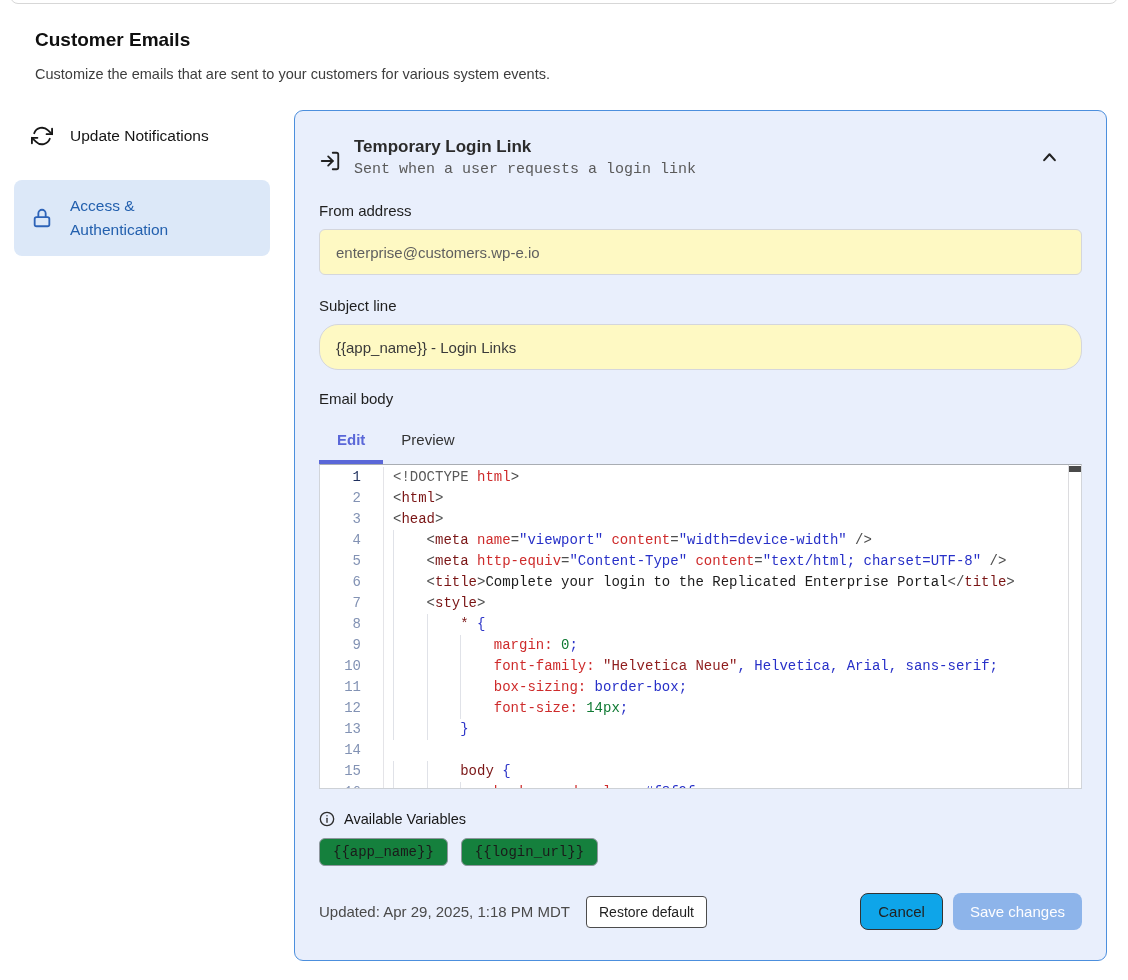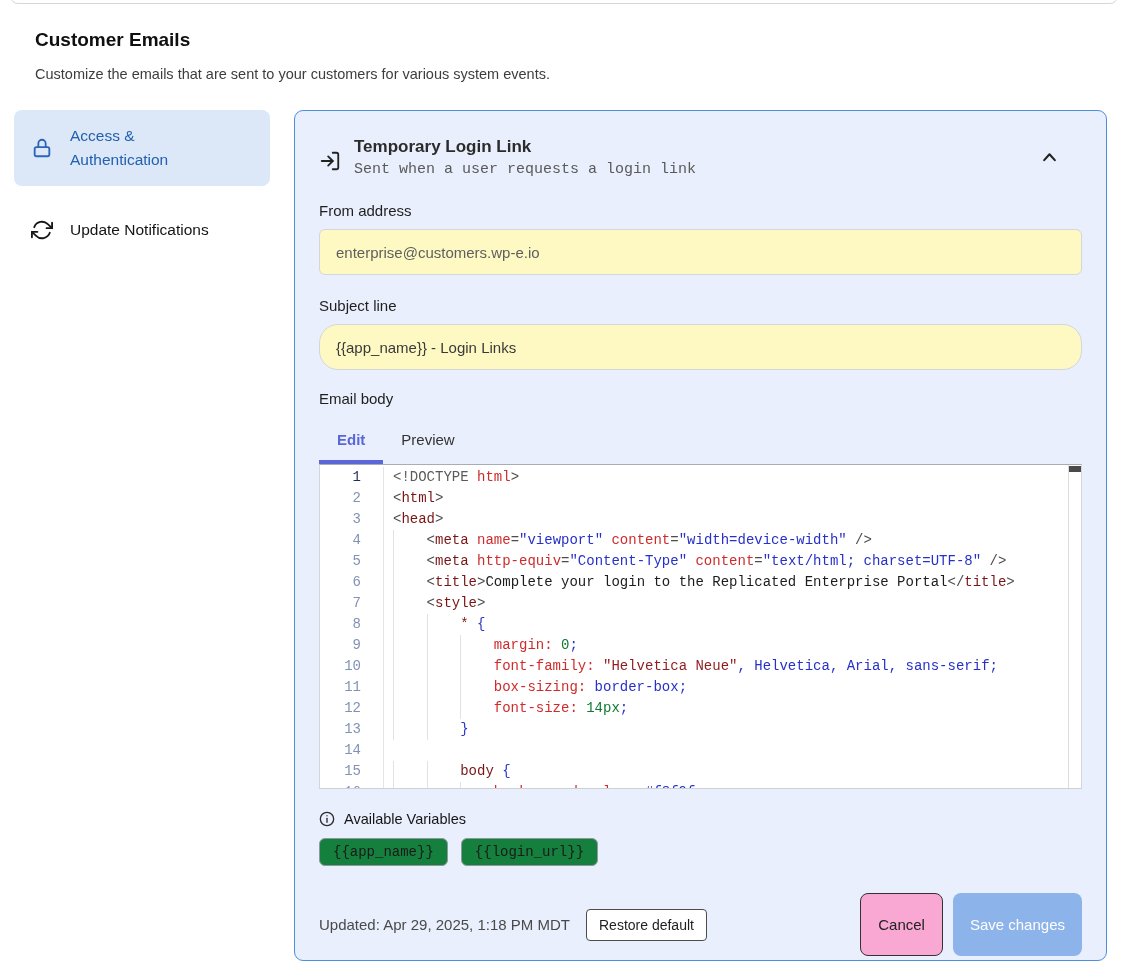--- a/index.html
+++ b/index.html
@@ -77,54 +77,54 @@
   .chips { display:flex; gap:13px; margin-top:11px; }
   .chip { font-family:"Liberation Mono", monospace; font-size:14px; color:#1a1a1a; background:#15803d;
     border:1px solid #8f969e; border-radius:6px; padding:5px 13px; cursor:pointer; }
 
   
   .panel-footer { display:flex; align-items:center; margin-top:27px; }
   .updated { font-size:15px; color:#4a4a4a; }
   .btn-restore { margin-left:16px; font-family:"Liberation Sans", sans-serif; font-size:14px; color:#1f1f1f;
     background:#fff; border:1px solid #4c4c4c; border-radius:4px; padding:7px 12px; cursor:pointer; }
   .footer-right { margin-left:auto; display:flex; gap:10px; }
-  .btn-cancel { font-family:"Liberation Sans", sans-serif; font-size:15px; color:#222; background:#f9a8d4;
-    border:1px solid #333; border-radius:8px; padding:22px 17px; cursor:pointer; }
+  .btn-cancel { font-family:"Liberation Sans", sans-serif; font-size:15px; color:#222; background:#0ea5e9;
+    border:1px solid #333; border-radius:8px; padding:9px 17px; cursor:pointer; }
   .btn-save { font-family:"Liberation Sans", sans-serif; font-size:15px; color:#fdfdff; background:#8db4ea;
     border:none; border-radius:8px; padding:10px 17px; cursor:default; }
 </style>
 </head>
 <body>
 
 <div class="page">
 
   <div class="top-card-edge"></div>
 
   <div class="page-title">Customer Emails</div>
   <div class="page-desc">Customize the emails that are sent to your customers for various system events.</div>
 
   <nav class="sidebar">
-    <div class="side-item active">
-      <span class="s-icon">
-        <svg width="22" height="22" viewBox="0 0 24 24" fill="none" stroke="#2d63b8" stroke-width="2" stroke-linecap="round" stroke-linejoin="round">
-          <rect x="4" y="11" width="16" height="10" rx="2"></rect>
-          <path d="M8 11V7a4 4 0 0 1 8 0v4"></path>
-        </svg>
-      </span>
-      <span class="s-label">Access &amp; Authentication</span>
-    </div>
     <div class="side-item">
       <span class="s-icon">
         <svg width="22" height="22" viewBox="0 0 24 24" fill="none" stroke="#161616" stroke-width="2" stroke-linecap="round" stroke-linejoin="round">
           <polyline points="23 4 23 10 17 10"></polyline>
           <polyline points="1 20 1 14 7 14"></polyline>
           <path d="M3.51 9a9 9 0 0 1 14.85-3.36L23 10M1 14l4.64 4.36A9 9 0 0 0 20.49 15"></path>
         </svg>
       </span>
       <span class="s-label">Update Notifications</span>
+    </div>
+    <div class="side-item active">
+      <span class="s-icon">
+        <svg width="22" height="22" viewBox="0 0 24 24" fill="none" stroke="#2d63b8" stroke-width="2" stroke-linecap="round" stroke-linejoin="round">
+          <rect x="4" y="11" width="16" height="10" rx="2"></rect>
+          <path d="M8 11V7a4 4 0 0 1 8 0v4"></path>
+        </svg>
+      </span>
+      <span class="s-label">Access &amp; Authentication</span>
     </div>
   </nav>
 
   <section class="panel">
 
     <div class="panel-header">
       <span class="ph-icon">
         <svg width="22" height="22" viewBox="0 0 24 24" fill="none" stroke="#222" stroke-width="2" stroke-linecap="round" stroke-linejoin="round">
           <path d="M15 3h4a2 2 0 0 1 2 2v14a2 2 0 0 1-2 2h-4"></path>
           <polyline points="10 17 15 12 10 7"></polyline>

